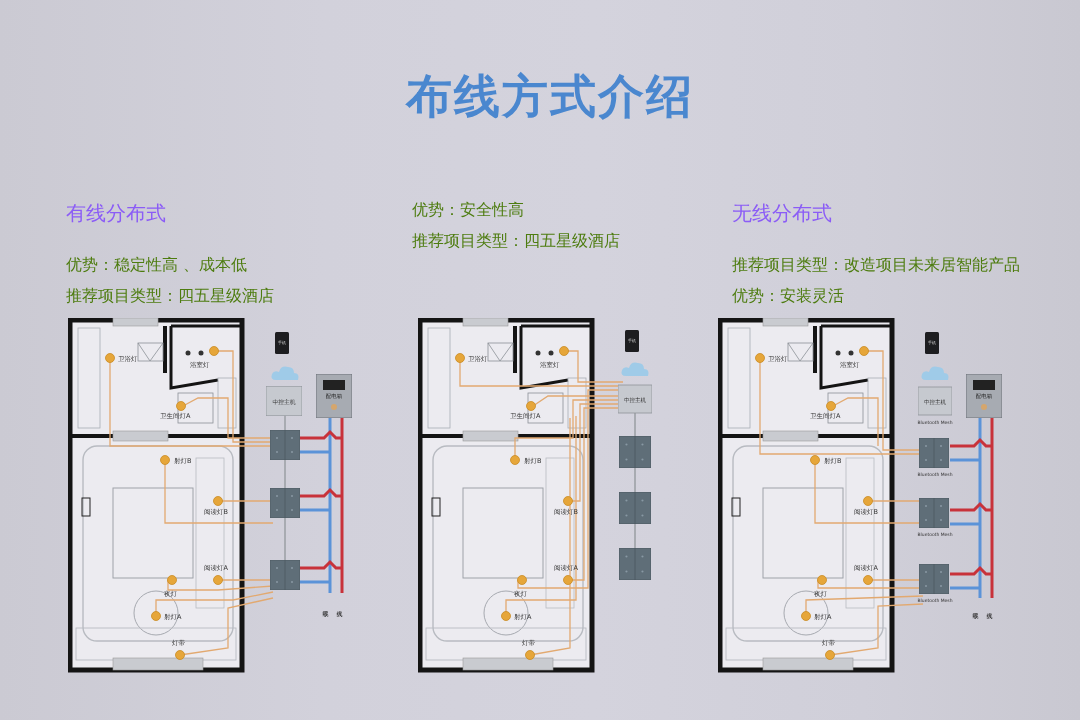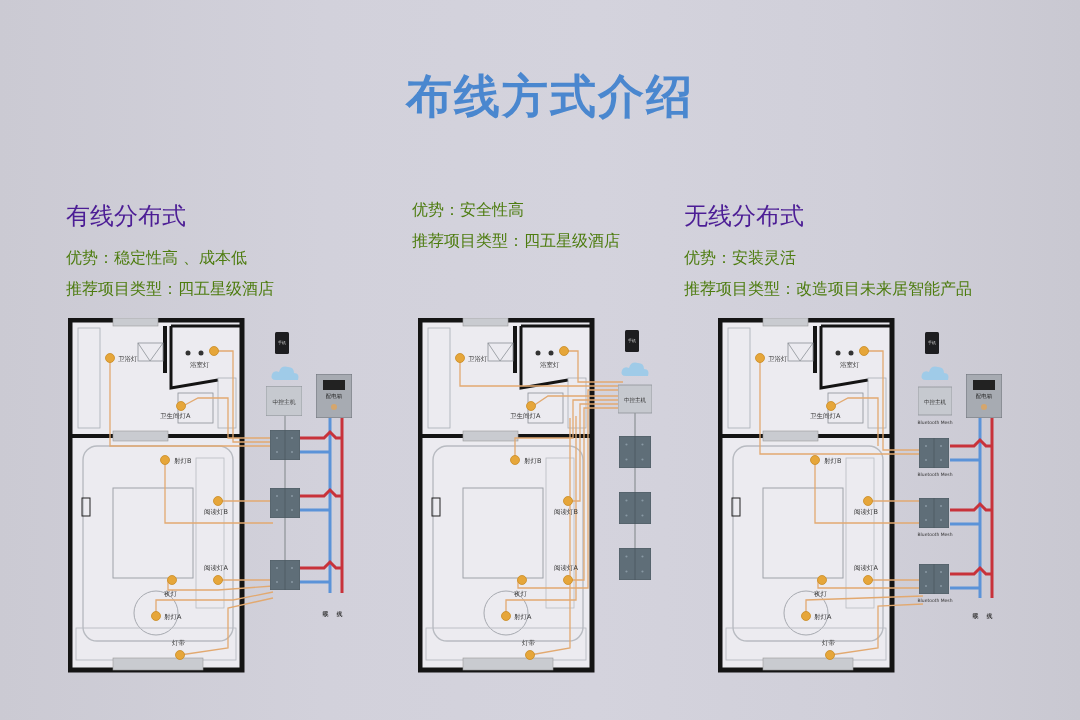--- a/index.html
+++ b/index.html
@@ -7,43 +7,43 @@
   body {
     background: linear-gradient(90deg, #cbcad3 0%, #d2d1db 30%, #d4d3dd 55%, #d0cfd9 80%, #c9c8d1 100%);
     font-family: "DejaVu Sans", "Liberation Sans", sans-serif;
     position: relative;
   }
   .title {
     position: absolute; left: 0; top: 66px; width: 1100px; text-align: center;
     font-size: 46px; font-weight: bold; color: #4a87cf; letter-spacing: 2px;
   }
   .section { position: absolute; top: 200px; }
-  .section .name { font-size: 24px; color: #4c1d95; margin-bottom: 16px; }
+  .section .name { font-size: 20px; color: #8b5cf6; margin-bottom: 28px; }
   .section .line { font-size: 16px; color: #4d7c0f; margin-bottom: 10px; white-space: nowrap; }
   .diagram { position: absolute; top: 318px; }
   svg text { font-family: "DejaVu Sans", sans-serif; }
 </style>
 </head>
 <body>
 
 <div class="title">布线方式介绍</div>
 
 <div class="section" style="left:66px;">
   <div class="name">有线分布式</div>
   <div class="line"><span>优势：</span><span>稳定性高 、成本低</span></div>
   <div class="line"><span>推荐项目类型：</span><span>四五星级酒店</span></div>
 </div>
 <div class="section" style="left:412px;">
   <div class="line"><span>优势：</span><span>安全性高</span></div>
   <div class="line"><span>推荐项目类型：</span><span>四五星级酒店</span></div>
 </div>
-<div class="section" style="left:684px;">
+<div class="section" style="left:732px;">
   <div class="name">无线分布式</div>
+  <div class="line"><span>推荐项目类型：</span><span>改造项目未来居智能产品</span></div>
   <div class="line"><span>优势：</span><span>安装灵活</span></div>
-  <div class="line"><span>推荐项目类型：</span><span>改造项目未来居智能产品</span></div>
 </div>
 
 <svg width="0" height="0" style="position:absolute">
   <defs>
     <symbol id="room" viewBox="0 0 180 360">
 
       <rect x="2" y="2" width="172" height="350" fill="#ecebf0" stroke="#141414" stroke-width="5"></rect>
 
       <line x1="2" y1="118" x2="174" y2="118" stroke="#141414" stroke-width="4"></line>
       <rect x="45" y="113" width="55" height="10" fill="#c9cbd0" stroke="#999" stroke-width="0.6"></rect>

